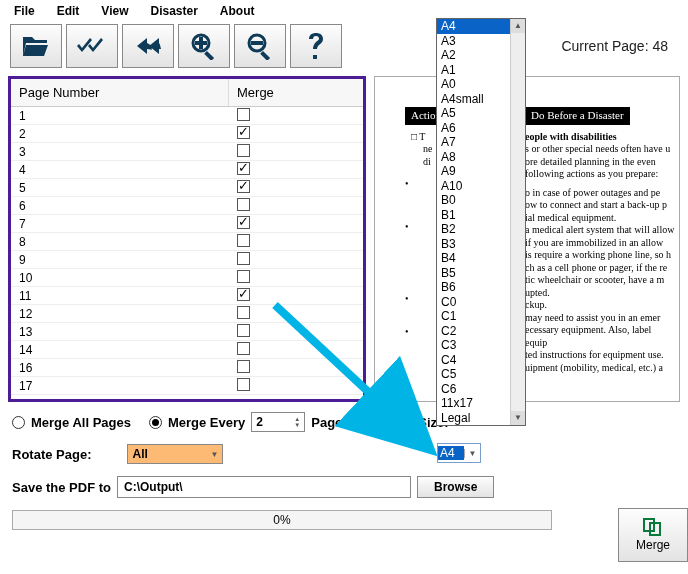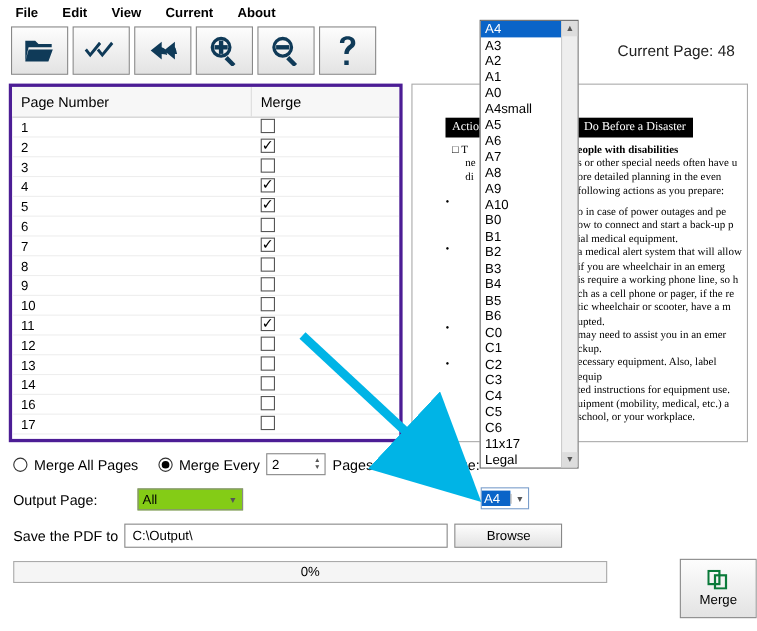--- a/index.html
+++ b/index.html
@@ -101,42 +101,42 @@
   .dochead {
     background: #000; color:#fff; font-size:11px; padding:2px 6px; margin-bottom:6px;
     display:inline-block;
   }
   .bul { padding-left: 10px; position: relative; margin:1px 0;}
   .bul::before { content:"•"; position:absolute; left:0; }
   .controls {
     padding: 10px 12px 0;
     font-size: 13px;
   }
-  .row { display:flex; align-items:center; gap:6px; margin-bottom:12px; flex-wrap:wrap;}
+  .row { display:flex; align-items:center; gap:6px; margin-bottom:12px; flex-wrap:wrap;font-weight:bold;}
   .radio {
     width:13px;height:13px;border:1px solid #333;border-radius:50%;display:inline-block;position:relative;
   }
   .radio.sel::after{content:"";width:7px;height:7px;background:#000;border-radius:50%;position:absolute;top:2px;left:2px;}
   .numbox {
     width:54px;height:20px;border:1px solid #888;padding:1px 4px;background:#fff;font-size:12px;
     display:flex;align-items:center;justify-content:space-between;
   }
   .spin{display:flex;flex-direction:column;font-size:6px;line-height:6px;color:#555;}
   .selbox {
-    height:20px;border:1px solid #888;padding:1px 4px;background:#84cc16;font-size:12px;
+    height:20px;border:1px solid #888;padding:1px 4px;background:#fdba74;font-size:12px;
     display:flex;align-items:center;justify-content:space-between;gap:6px;
   }
   .dd{font-size:8px;color:#555;}
   .txtinput {
     height:22px;border:1px solid #888;padding:2px 6px;background:#fff;font-size:12px;
     display:flex;align-items:center;
   }
   .btn {
     height:22px;border:1px solid #888;background:linear-gradient(#fdfdfd,#e3e3e3);
-    padding:2px 28px;font-size:12px;display:flex;align-items:center;
+    padding:2px 16px;font-size:12px;display:flex;align-items:center;
   }
   .progress {
     border:1px solid #aaa;height:20px;width:540px;margin:4px 12px 0;position:relative;
     background:#f5f5f5;text-align:center;font-size:12px;line-height:18px;
   }
   
   .pagesize-open {
     position:absolute;
     top: 18px;
     left: 436px;
@@ -186,21 +186,21 @@
     overflow:hidden;
   }
 </style>
 </head>
 <body>
 
 <div class="menubar">
   <span>File</span>
   <span>Edit</span>
   <span>View</span>
-  <span>Current</span>
+  <span>Disaster</span>
   <span>About</span>
 </div>
 
 <div class="toolbar">
   <div class="tbtn">
     <svg width="30" height="24" viewBox="0 0 30 24">
         <path d="M2 3h9l3 3h12v3H5L2 22V3zm3 8h22l-4 11H2l3-11z"></path>
       </svg>
   </div>
   <div class="tbtn">
@@ -324,52 +324,51 @@
       <div class="dochead">Do Before a Disaster</div>
       <div style="font-weight:bold;">eople with disabilities</div>
       <div>s or other special needs often have u</div>
       <div>ore detailed planning in the even</div>
       <div>following actions as you prepare:</div>
       <div style="height:6px;"></div>
       <div>o in case of power outages and pe</div>
       <div>ow to connect and start a back-up p</div>
       <div>ial medical equipment.</div>
       <div>a medical alert system that will allow</div>
-      <div>if you are wheelchair in an emerg</div>
+      <div>if you are immobilized in an allow</div>
       <div>is require a working phone line, so h</div>
       <div>ch as a cell phone or pager, if the re</div>
       <div>tic wheelchair or scooter, have a m</div>
       <div>upted.</div>
+      <div>ckup.</div>
       <div>may need to assist you in an emer</div>
-      <div>ckup.</div>
       <div>ecessary equipment. Also, label equip</div>
       <div>ted instructions for equipment use.</div>
       <div>uipment (mobility, medical, etc.) a</div>
-      <div>school, or your workplace.</div>
     </div>
   </div>
 </div>
 
 <div class="controls">
   <div class="row">
     <span class="radio"></span>
     <span>Merge All Pages</span>
     <span style="width:6px;"></span>
     <span class="radio sel"></span>
     <span>Merge Every</span>
     <span class="numbox">
       <span>2</span>
       <span class="spin">▲<br>▼</span>
     </span>
     <span>Pages</span>
     <span style="width:22px;"></span>
     <span>Page Size:</span>
   </div>
   <div class="row">
-    <span>Output Page:</span>
+    <span>Rotate Page:</span>
     <span style="width:24px;"></span>
     <span class="selbox" style="width:96px;">
       <span>All</span>
       <span class="dd">▼</span>
     </span>
   </div>
   <div class="row">
     <span>Save the PDF to</span>
     <span class="txtinput" style="width:294px;text-align:right;">
       <span>C:\Output\</span>

